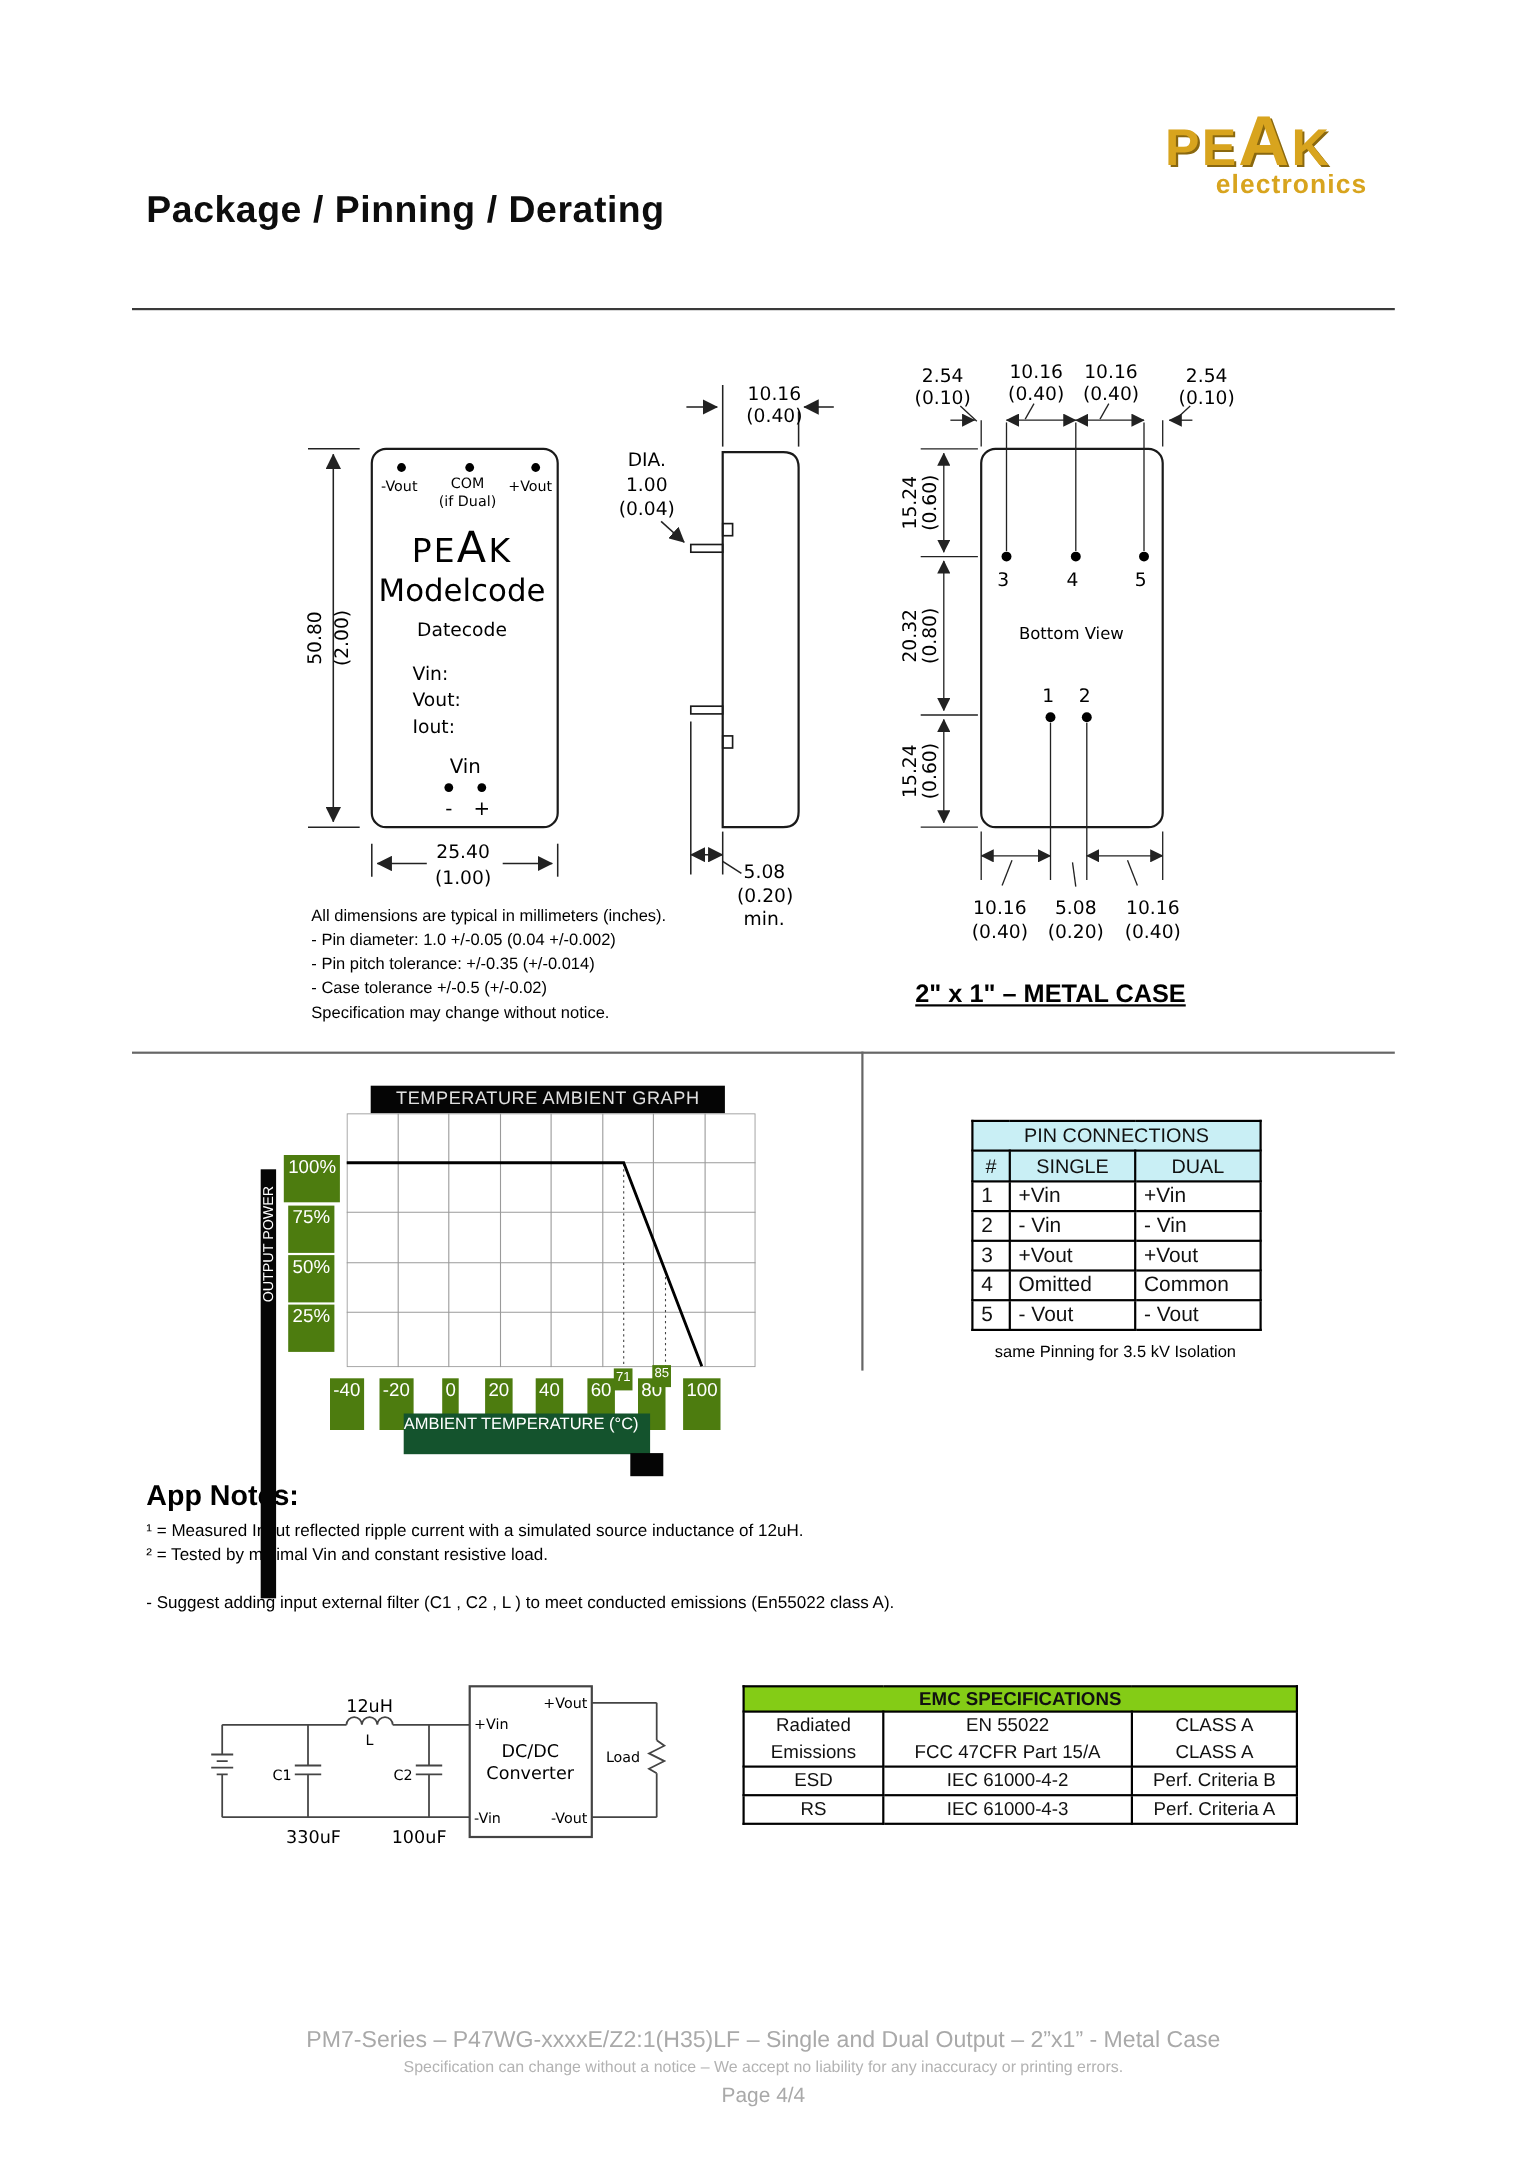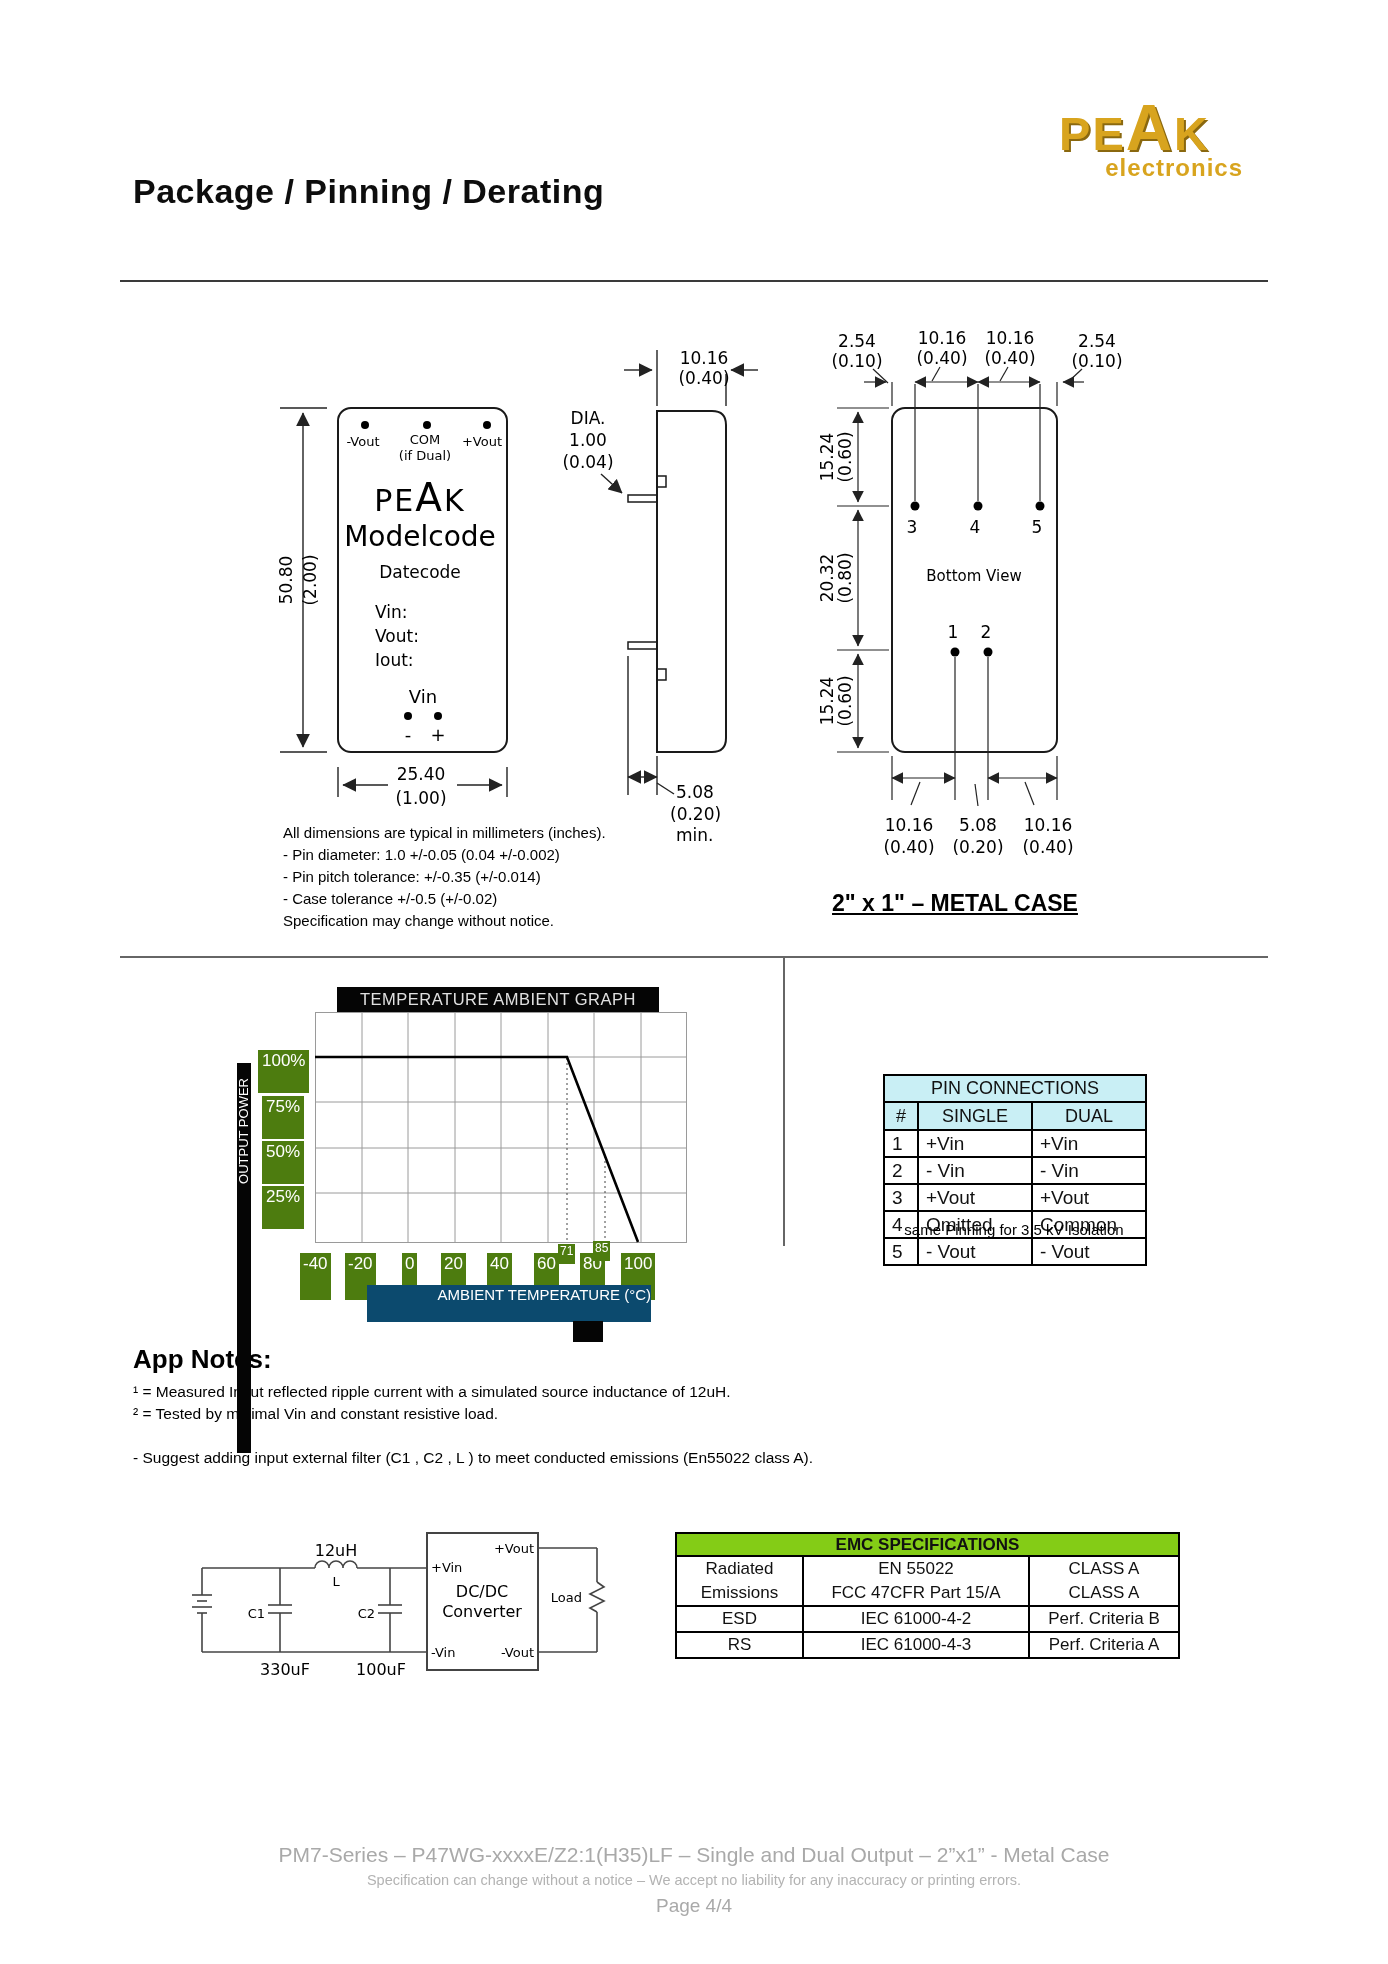--- a/index.html
+++ b/index.html
@@ -27,26 +27,26 @@
 
   
   .g-title { left:337px; top:987px; width:322px; height:25px; background:#050505; color:#e0e0e0;
              font-size:16.5px; text-align:center; line-height:24px; letter-spacing:0.5px; }
   .dk { position:absolute; background:#4d7c0f; color:#fff; font-size:17px; line-height:17px; padding:2px 4px 24px 4px; }
   .dk-x { padding:2px 3px 28px 3px; }
   .dk-sm { font-size:12px; line-height:12px; padding:1px 2px 7px 2px; }
   .ybar { left:237px; top:1063px; width:14px; height:390px; background:#050505; z-index:3; }
   .ybar-text { left:177px; top:1124px; width:134px; height:14px; transform:rotate(-90deg); color:#fff;
                font-size:13px; text-align:center; z-index:4; line-height:14px; }
-  .xbar { left:367px; top:1285px; width:284px; height:37px; background:#0c4a6e; color:#fff; font-size:15px;
-          text-align:right; line-height:19px; }
+  .xbar { left:367px; top:1285px; width:224px; height:37px; background:#14532d; color:#fff; font-size:15px;
+          text-align:left; line-height:19px; }
   .xbar-blob { left:573px; top:1321px; width:30px; height:21px; background:#050505; }
 
   
-  .pin-table { left:883px; top:1074px; border-collapse:collapse; table-layout:fixed; }
+  .pin-table { left:883px; top:1018px; border-collapse:collapse; table-layout:fixed; }
   .pin-table td, .pin-table th { border:2px solid #000; font-weight:normal; }
   .pin-table .tt { background:#c9eff5; text-align:center; font-size:18px; height:27px; }
   .pin-table .hh { background:#c9eff5; text-align:center; font-size:18px; height:28px; }
   .pin-table .num { width:34px; text-align:left; padding-left:7px; font-size:19px; height:27px; }
   .pin-table .val { width:114px; text-align:left; padding-left:7px; font-size:19px; }
   .pin-caption { left:883px; top:1221px; width:262px; text-align:center; font-size:15px; color:#000; }
 
   
   .an-heading { left:133px; top:1344px; font-size:26px; font-weight:bold; color:#000; }
   .an-lines { left:133px; top:1381px; width:1140px; font-size:15.5px; color:#000; }

